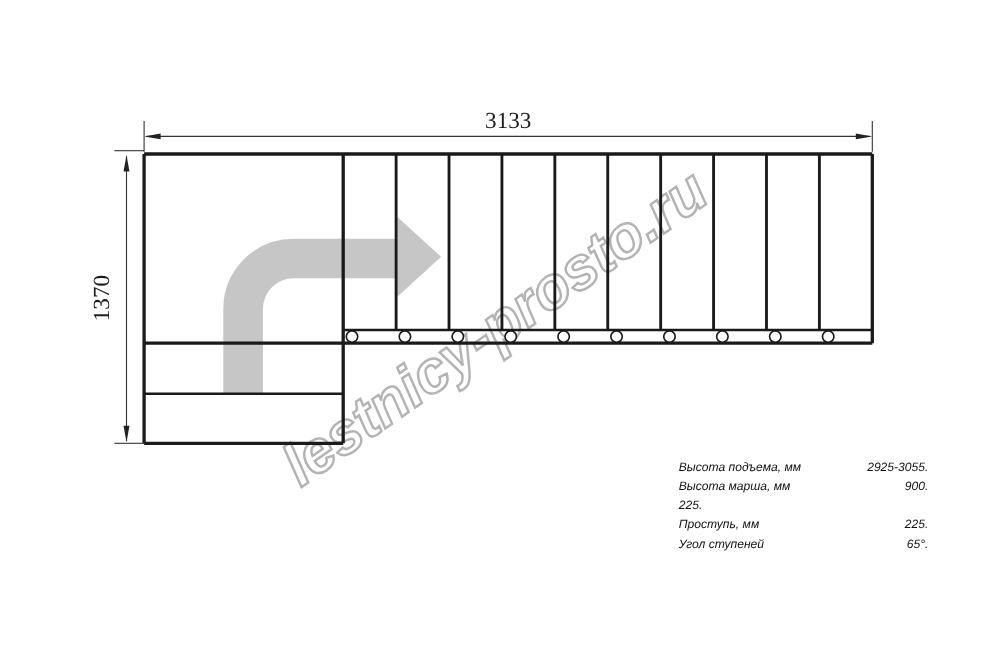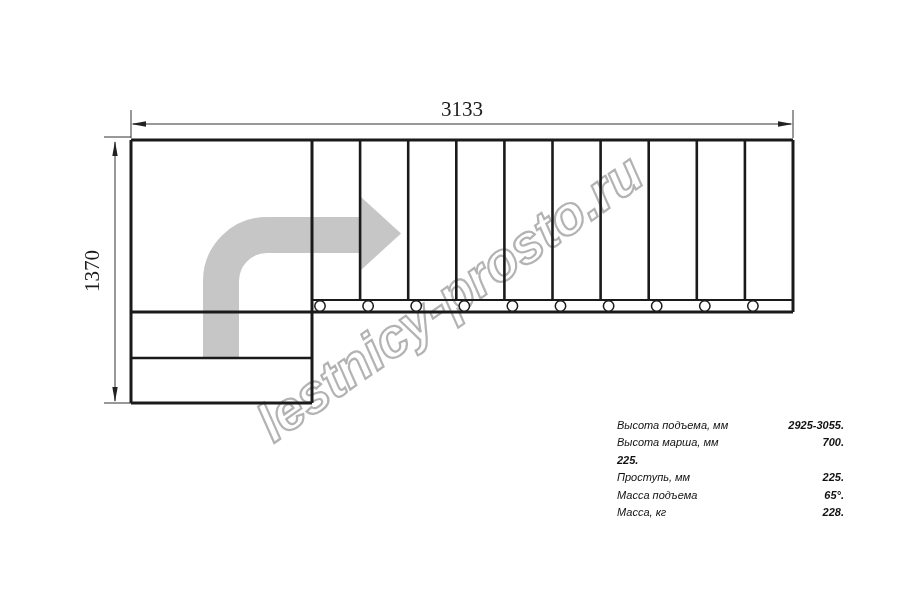--- a/index.html
+++ b/index.html
@@ -34,21 +34,21 @@
     font-size: 11px;
     line-height: 17.4px;
     color: #111111;
   }
   .spec-row {
     display: flex;
     justify-content: space-between;
     white-space: nowrap;
   }
   .spec-label { text-align: left; }
-  .spec-value { text-align: left; font-weight: bold; }
+  .spec-value { text-align: left; }
 </style>
 </head>
 <body>
 
 <div id="stage">
 
   <svg id="drawing-svg" width="900" height="600" viewBox="0 0 900 600">
 
     <text transform="translate(452,301) rotate(-35)" text-anchor="middle" dominant-baseline="middle" font-family="Liberation Sans, sans-serif" font-size="54" font-weight="bold" font-style="italic" fill="none" stroke="#b3b3b3" stroke-width="2.2">lestnicy-prosto.ru</text>
 
@@ -115,32 +115,28 @@
     </g>
   </svg>
 
   <div class="specs">
     <div class="spec-row">
       <span class="spec-label">Высота подъема, мм</span>
       <span class="spec-value">2925-3055.</span>
     </div>
     <div class="spec-row">
       <span class="spec-label">Высота марша, мм</span>
-      <span class="spec-value">700.</span>
+      <span class="spec-value">900.</span>
     </div>
     <div class="spec-row">
       <span class="spec-value">225.</span>
     </div>
     <div class="spec-row">
       <span class="spec-label">Проступь, мм</span>
       <span class="spec-value">225.</span>
     </div>
     <div class="spec-row">
-      <span class="spec-label">Масса подъема</span>
+      <span class="spec-label">Угол ступеней</span>
       <span class="spec-value">65°.</span>
-    </div>
-    <div class="spec-row">
-      <span class="spec-label">Масса, кг</span>
-      <span class="spec-value">228.</span>
     </div>
   </div>
 
 </div>
 
 </body></html>

